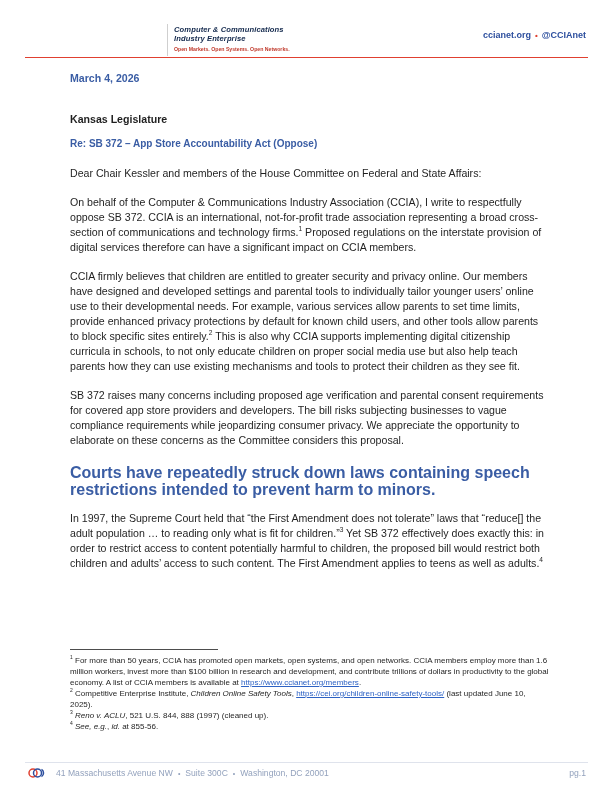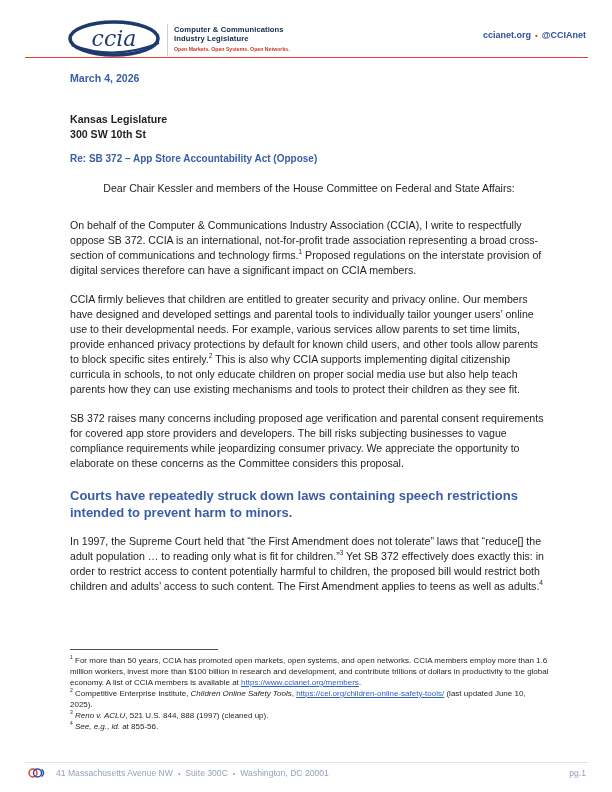--- a/index.html
+++ b/index.html
@@ -20,79 +20,71 @@
     margin:0 auto;
     background:#ffffff;
     font-family:"Liberation Sans","DejaVu Sans",sans-serif;
     color:var(--text);
     overflow:hidden;
   }
   
   .hdr-logo{position:absolute;left:66px;top:19px;width:96px;height:41px;}
   .hdr-sep{position:absolute;left:167px;top:24px;width:1px;height:32px;background:#cfcfcf;}
   .hdr-org{position:absolute;left:174px;top:25px;}
-  .hdr-org .org-name{font-size:7.6px;line-height:9px;font-weight:bold;color:#12284c;letter-spacing:.1px;}
+  .hdr-org .org-name{font-size:7.6px;line-height:9px;font-weight:bold;color:#12284c;letter-spacing:.1px;font-style:italic;}
   .hdr-org .org-tagline{font-size:5.2px;line-height:7px;color:var(--tagline-red);margin-top:3px;font-weight:bold;}
   .hdr-right{position:absolute;right:26px;top:30px;font-size:9px;font-weight:bold;color:#2d4f9e;}
   .hdr-right .dot{color:var(--brand-red);margin:0 4px;font-size:8px;}
   .hdr-rule{position:absolute;left:25px;right:24px;top:57px;height:1.2px;background:var(--brand-red);}
   
   .body{
     position:absolute;left:70px;top:71px;width:478px;
     font-size:10.6px;line-height:15px;
   }
   .date{color:var(--heading-blue);font-weight:bold;margin-bottom:26px;}
   .addr{margin-bottom:8px;font-weight:bold;}
   .re-line{color:var(--heading-blue);font-weight:bold;font-size:10px;line-height:17px;margin:8px 0 14px;}
-  .salutation{margin-bottom:22px;text-align:center;}
+  .salutation{margin-bottom:14px;}
   .para{margin-bottom:14px;text-align:left;}
-  .section-heading{color:var(--heading-blue);font-weight:bold;font-size:13px;line-height:17px;margin:16px 0 13px;}
+  .section-heading{color:var(--heading-blue);font-weight:bold;font-size:16px;line-height:17px;margin:16px 0 13px;}
   sup{font-size:.62em;line-height:0;vertical-align:super;}
   i{}
   .doc-link{color:var(--link-blue);text-decoration:underline;cursor:pointer;text-align:center;}
   
   .footnotes{position:absolute;left:70px;top:649px;width:480px;font-size:8px;line-height:11px;}
   .fn-divider{width:148px;border-top:1.4px solid #4d4d4d;margin-bottom:5px;}
   .footnote{margin:0;}
   
   .ftr-rule{position:absolute;left:25px;right:24px;top:762px;height:1px;background:var(--footer-line);}
   .ftr{position:absolute;left:28px;right:26px;top:767px;display:flex;align-items:center;font-size:8.6px;color:var(--footer-text);}
   .ftr-logo{width:22px;height:12px;margin-right:6px;flex:0 0 auto;}
   .ftr-addr{flex:1 1 auto;display:flex;align-items:center;gap:5px;}
   .ftr-sep{font-size:7px;color:var(--footer-text);}
   .ftr-page{flex:0 0 auto;}
 </style>
 </head>
 <body>
 
 <div class="page">
 
-  <div class="hdr-logo">
-    <svg width="96" height="41" viewBox="0 0 96 41">
-      <ellipse cx="48" cy="19.5" rx="44" ry="16.5" fill="none" stroke="#1e3a6d" stroke-width="3.6"></ellipse>
-      <path d="M 6 26 Q 48 42 93 24" fill="none" stroke="#1e3a6d" stroke-width="2.2"></path>
-      <text x="48" y="27" text-anchor="middle" font-family="'DejaVu Serif',serif" font-style="italic" font-size="22" fill="#1e3a6d">ccia</text>
-    </svg>
-  </div>
   <div class="hdr-sep"></div>
   <div class="hdr-org">
     <div class="org-name">Computer &amp; Communications</div>
-    <div class="org-name">Industry Legislature</div>
+    <div class="org-name">Industry Enterprise</div>
     <div class="org-tagline">Open Markets. Open Systems. Open Networks.</div>
   </div>
   <div class="hdr-right">
     <span>ccianet.org</span><span class="dot">•</span><span>@CCIAnet</span>
   </div>
   <div class="hdr-rule"></div>
 
   <div class="body">
     <div class="date">March 4, 2026</div>
     <div class="addr">
       <div>Kansas Legislature</div>
-      <div>300 SW 10th St</div>
     </div>
     <div class="re-line">Re: SB 372 – App Store Accountability Act (Oppose)</div>
     <div class="salutation">Dear Chair Kessler and members of the House Committee on Federal and State Affairs:</div>
 
     <p class="para"><span>On behalf of the Computer &amp; Communications Industry Association (CCIA), I write to respectfully oppose SB 372. CCIA is an international, not-for-profit trade association representing a broad cross-section of communications and technology firms.</span><sup>1</sup><span> Proposed regulations on the interstate provision of digital services therefore can have a significant impact on CCIA members.</span></p>
     <p class="para"><span>CCIA firmly believes that children are entitled to greater security and privacy online. Our members have designed and developed settings and parental tools to individually tailor younger users’ online use to their developmental needs. For example, various services allow parents to set time limits, provide enhanced privacy protections by default for known child users, and other tools allow parents to block specific sites entirely.</span><sup>2</sup><span> This is also why CCIA supports implementing digital citizenship curricula in schools, to not only educate children on proper social media use but also help teach parents how they can use existing mechanisms and tools to protect their children as they see fit.</span></p>
     <p class="para"><span>SB 372 raises many concerns including proposed age verification and parental consent requirements for covered app store providers and developers. The bill risks subjecting businesses to vague compliance requirements while jeopardizing consumer privacy. We appreciate the opportunity to elaborate on these concerns as the Committee considers this proposal.</span></p>
 
     <div class="section-heading">Courts have repeatedly struck down laws containing speech restrictions intended to prevent harm to minors.</div>
 

